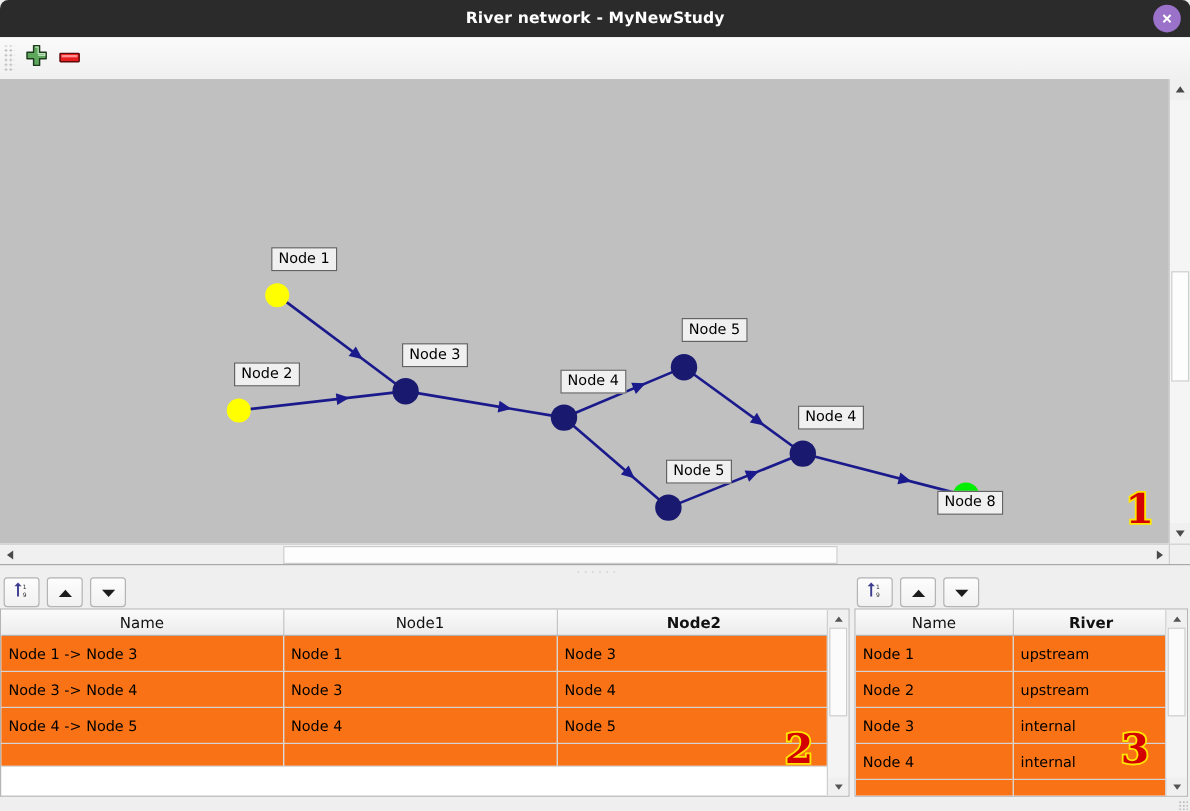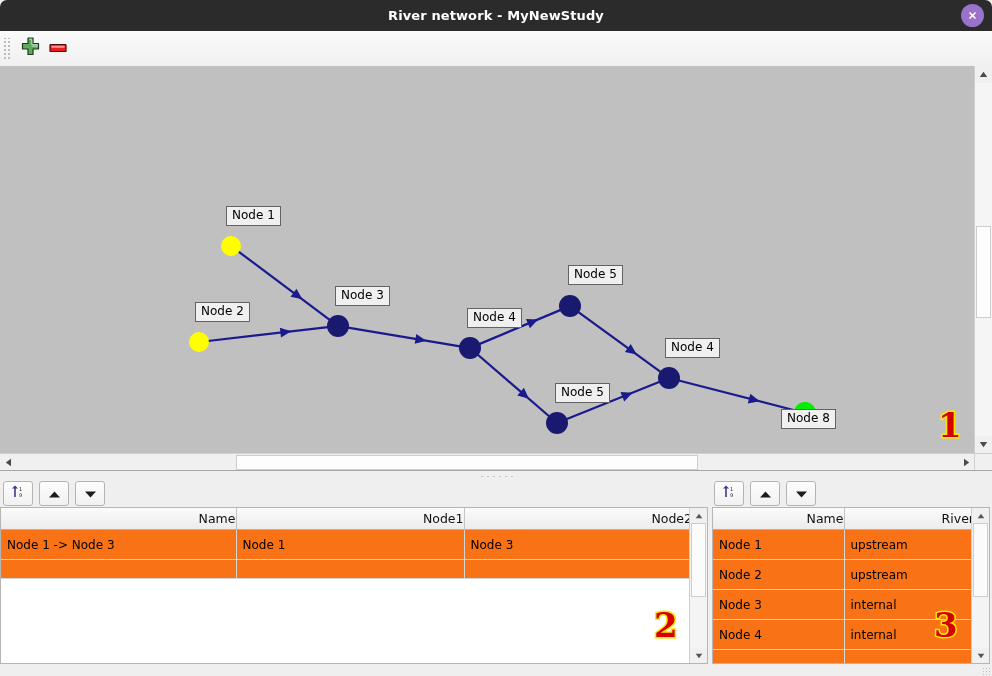--- a/index.html
+++ b/index.html
@@ -203,24 +203,24 @@
   .grid-scrollarea { position: absolute; left:0; top:0; right:17px; bottom:0; overflow:hidden; }
   table.dg { border-collapse: collapse; width: 100%; table-layout: fixed; }
   table.dg th {
     background: linear-gradient(#fbfbfb, #ececec);
     border-right: 1px solid #c4c4c4;
     border-bottom: 1px solid #b0b0b0;
     font-weight: normal;
     font-size: 12.5px;
     color: #111;
     height: 21px;
-    text-align: right;
+    text-align: center;
     padding: 0;
   }
-  table.dg th:last-child { border-right: none; }
+  table.dg th:last-child { border-right: none; font-weight: bold; }
   table.dg td {
     border-right: 1px solid #d4d4d4;
     border-bottom: 1px solid #d4d4d4;
     height: 29px;
     font-size: 12px;
     color: #000;
     padding: 0 0 0 6px;
     background: #f97316;
     overflow: hidden;
     white-space: nowrap;
@@ -406,20 +406,30 @@
                   <th>Node1</th>
                   <th>Node2</th>
                 </tr>
               </thead>
             <tbody>
                 <tr>
                   <td>Node 1 -&gt; Node 3</td>
                   <td>Node 1</td>
                   <td>Node 3</td>
                 </tr>
+                <tr>
+                  <td>Node 3 -&gt; Node 4</td>
+                  <td>Node 3</td>
+                  <td>Node 4</td>
+                </tr>
+                <tr>
+                  <td>Node 4 -&gt; Node 5</td>
+                  <td>Node 4</td>
+                  <td>Node 5</td>
+                </tr>
                 <tr class="filler">
                   <td></td>
                   <td></td>
                   <td></td>
                 </tr>
               </tbody>
           </table>
         </div>
         <div class="grid-vscroll">
           <div class="gtrough"></div>

